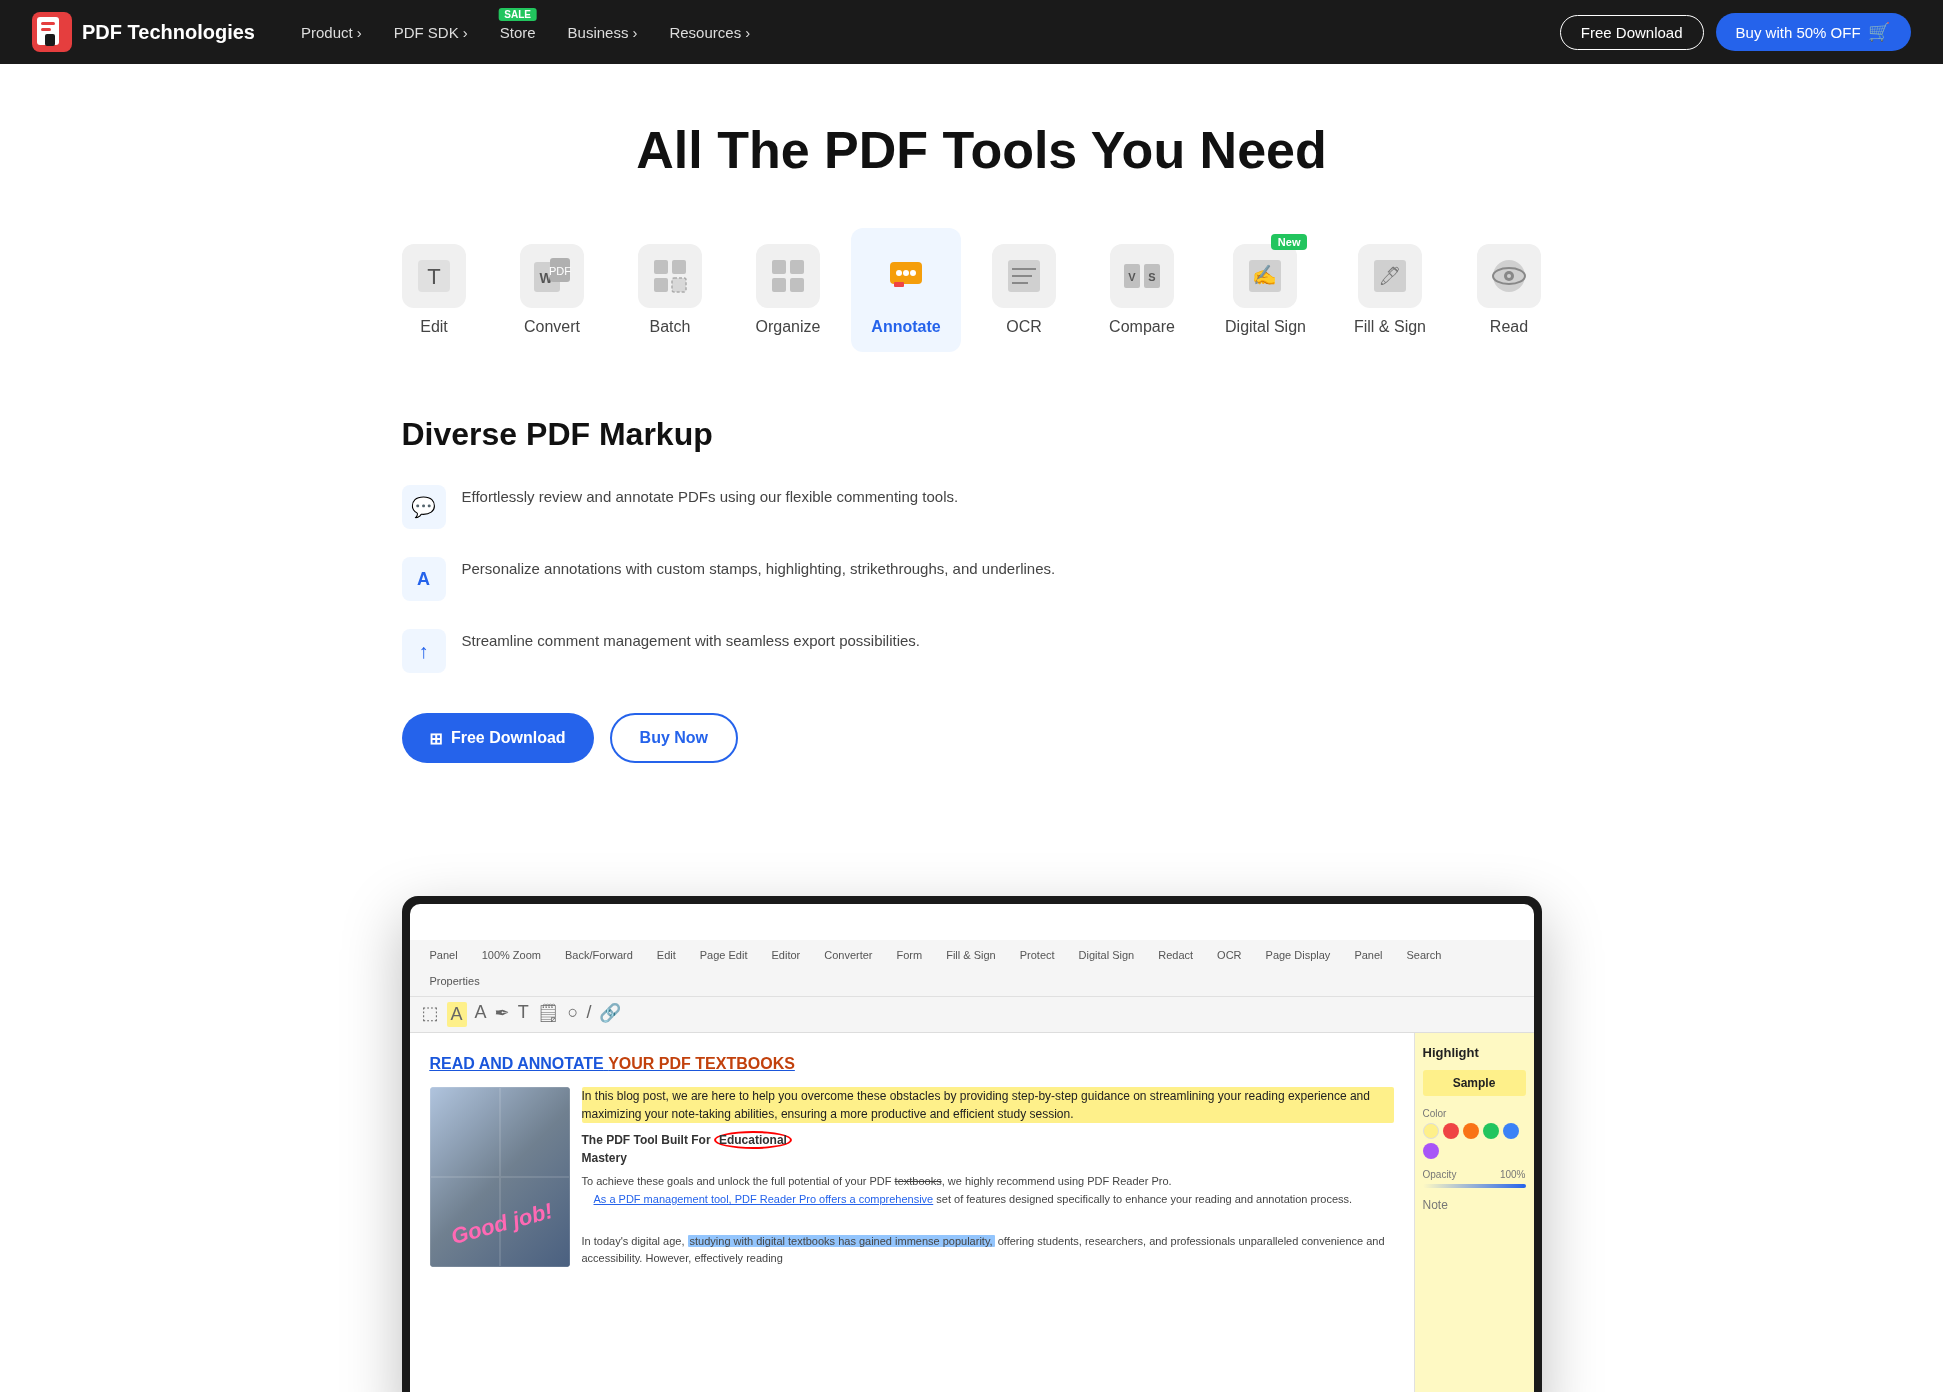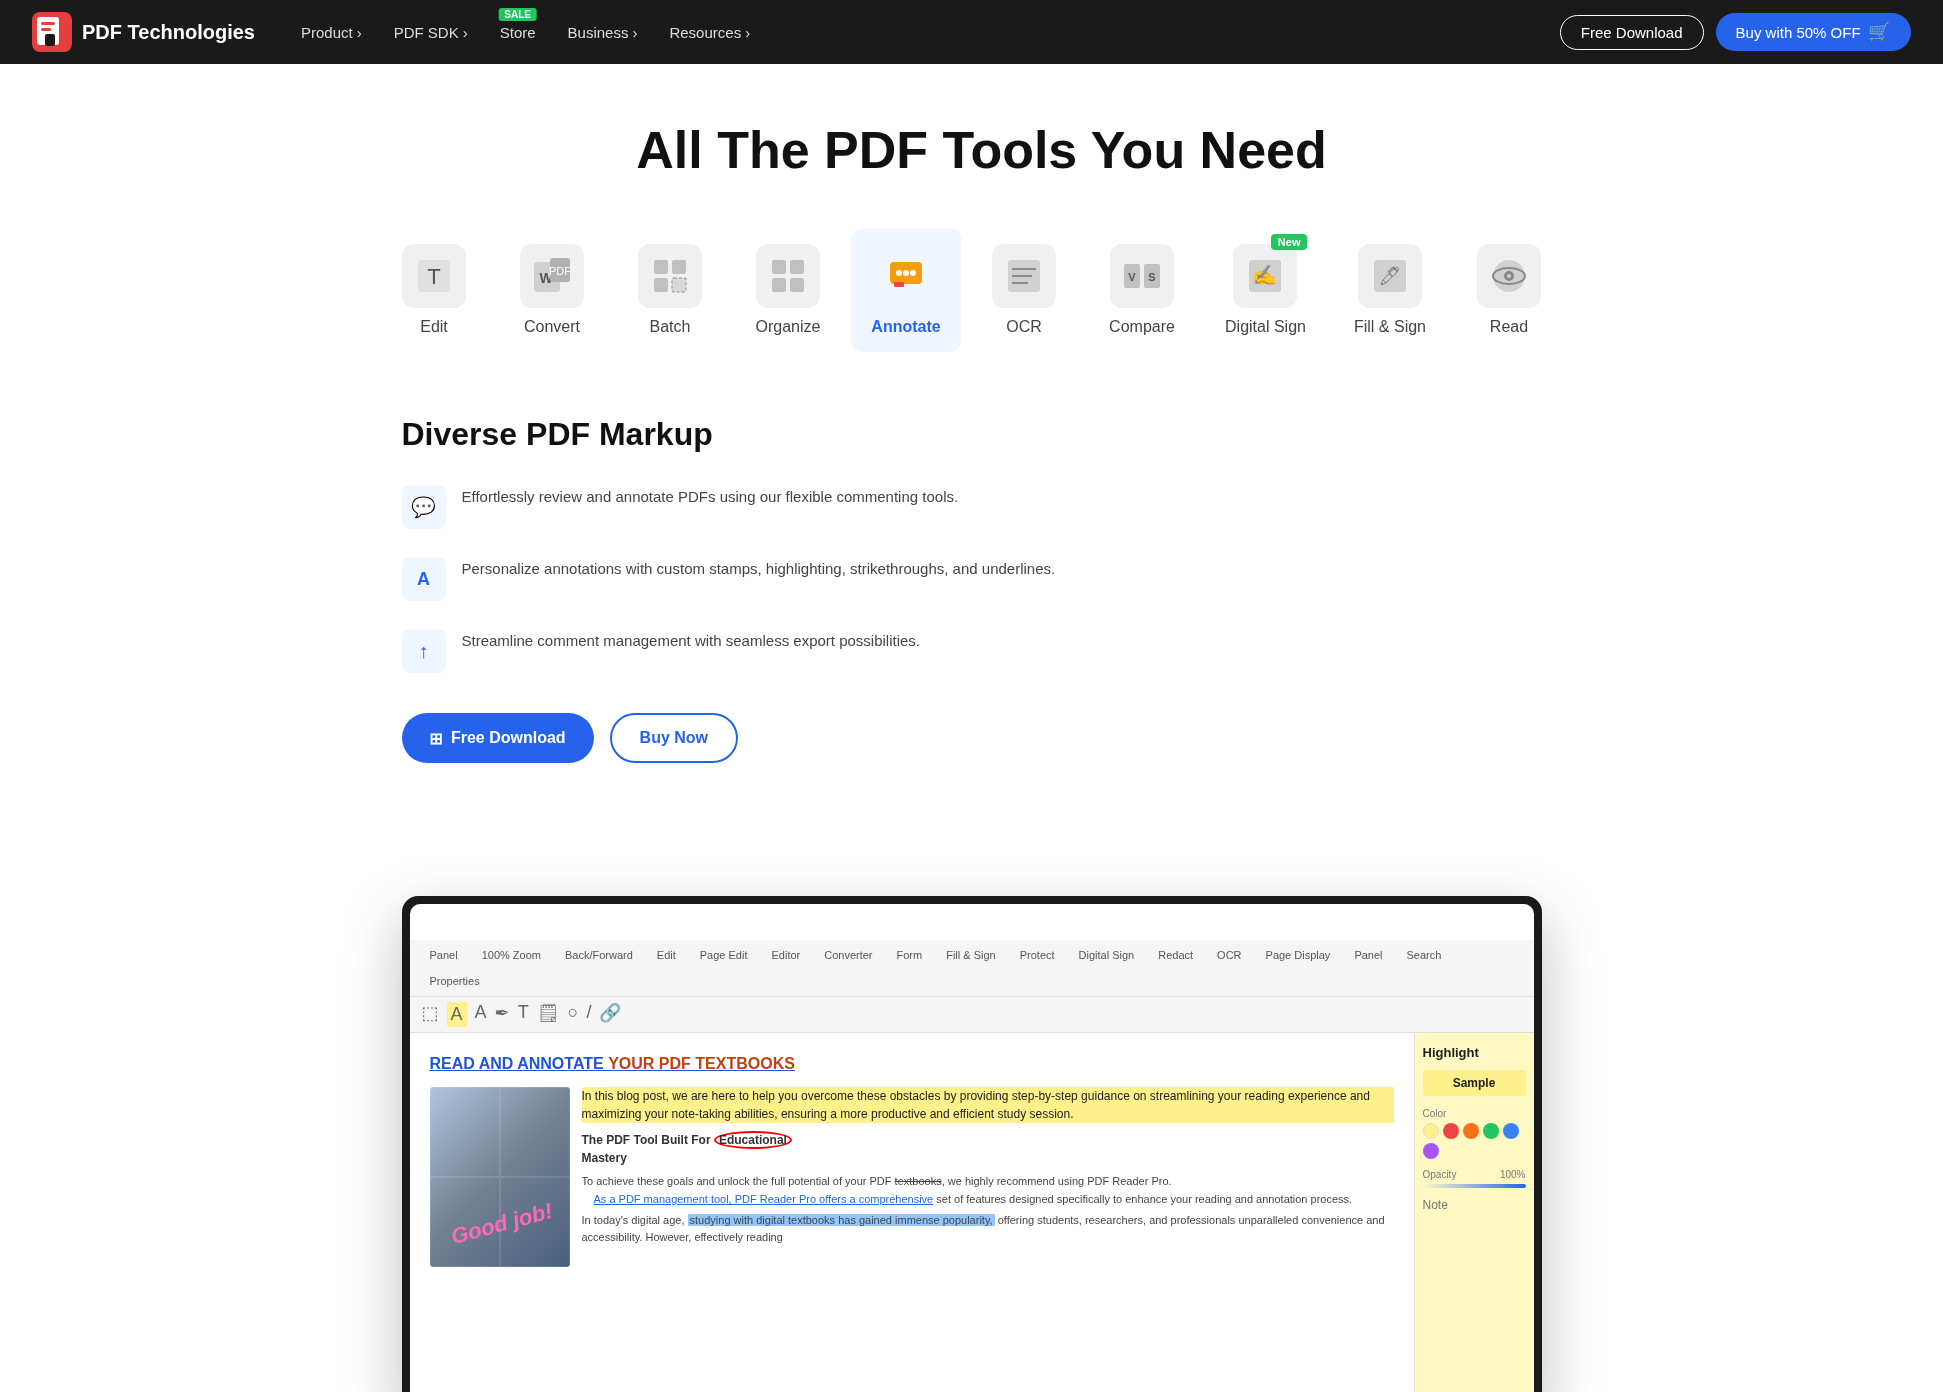--- a/index.html
+++ b/index.html
@@ -549,21 +549,21 @@
               </div>
               <div class="doc-text-section">
                 <span class="bold">The PDF Tool Built For</span>
                 <span style="border: 2px solid red; border-radius: 50%; padding: 0 3px; font-weight:700;">Educational</span>
                 <br>
                 <span class="bold">Mastery</span>
                 <p class="small-body-text">
                   <span>To achieve these goals and unlock the full potential of your PDF </span><span style="text-decoration:line-through;">textbooks</span><span>, we highly recommend using PDF Reader Pro. </span><br>
                   <span style="color:#2563eb; text-decoration:underline;margin-left:12px;">As a PDF management tool, PDF Reader Pro offers a comprehensive</span><span> set of features designed specifically to enhance your reading and annotation process.</span>
                 </p>
-                <p class="small-body-text" style="margin-top:3px;">
+                <p class="small-body-text" style="margin-top:24px;">
                   <span>In today's digital age, </span><span style="background:#93c5fd; padding:0 2px; border-radius:1px;">studying with digital textbooks has gained immense popularity,</span><span> offering students, researchers, and professionals unparalleled convenience and accessibility. However, effectively reading</span>
                 </p>
               </div>
             </div>
           </div>
         </div>
 
         <div class="sidebar-panel">
           <div class="sidebar-panel-title">Highlight</div>
           <div class="sample-box">Sample</div>

